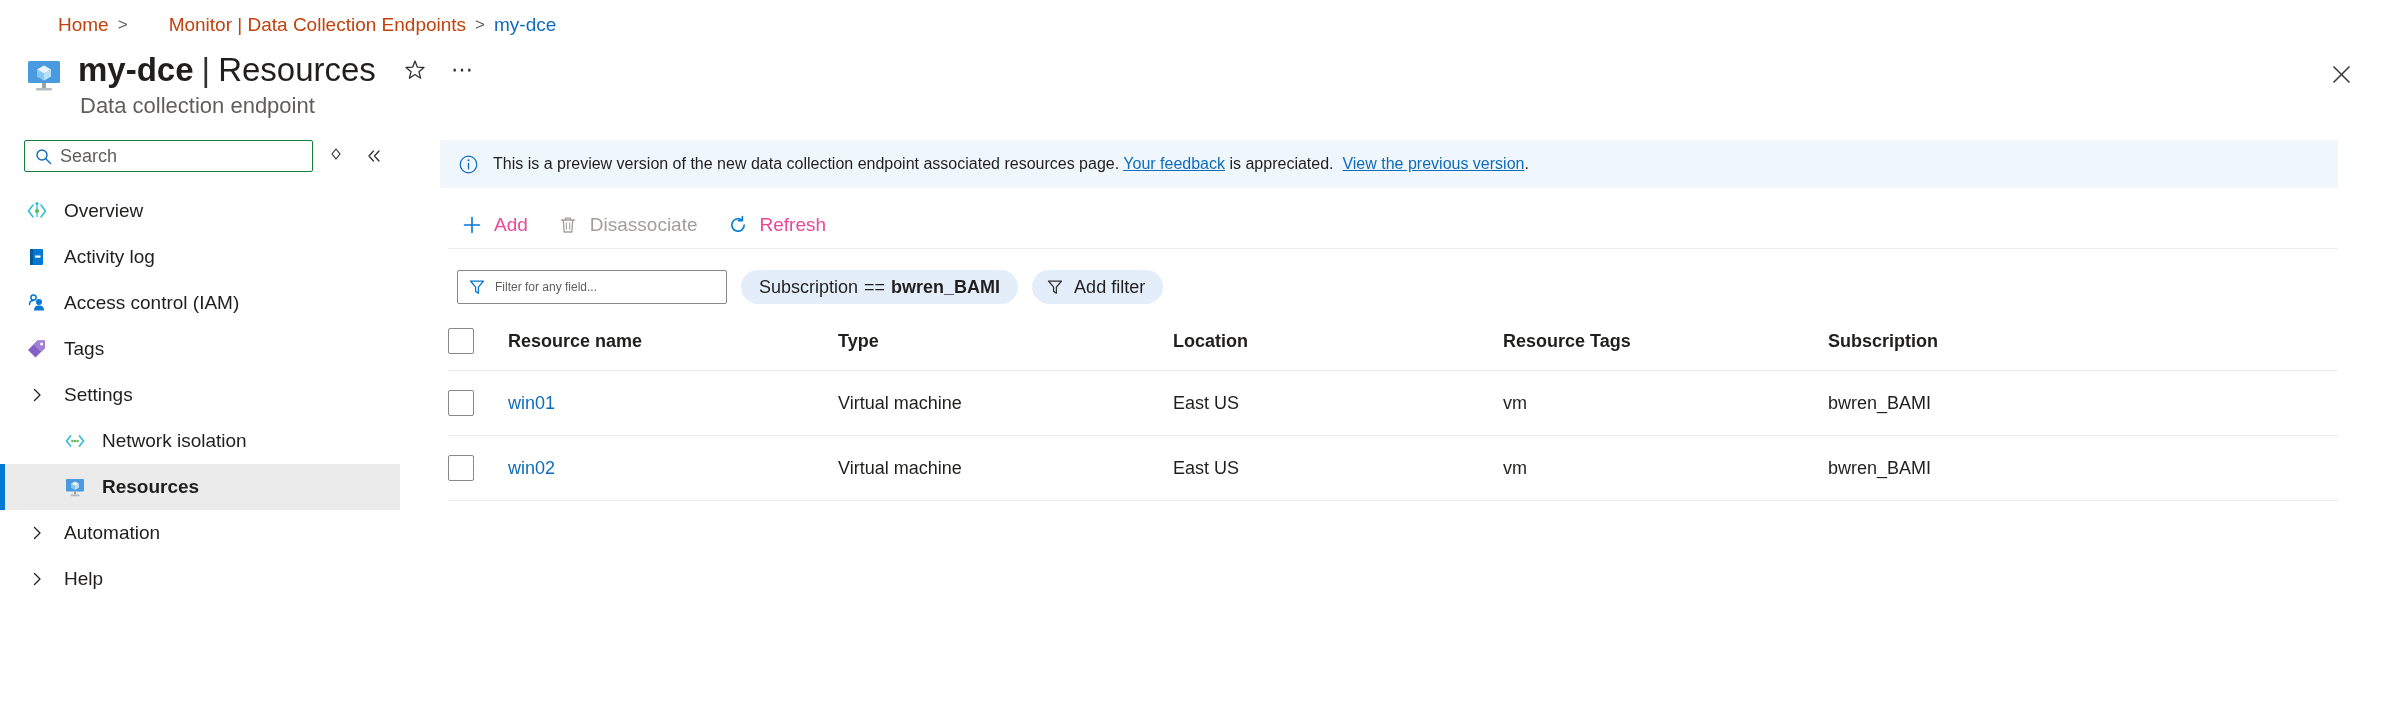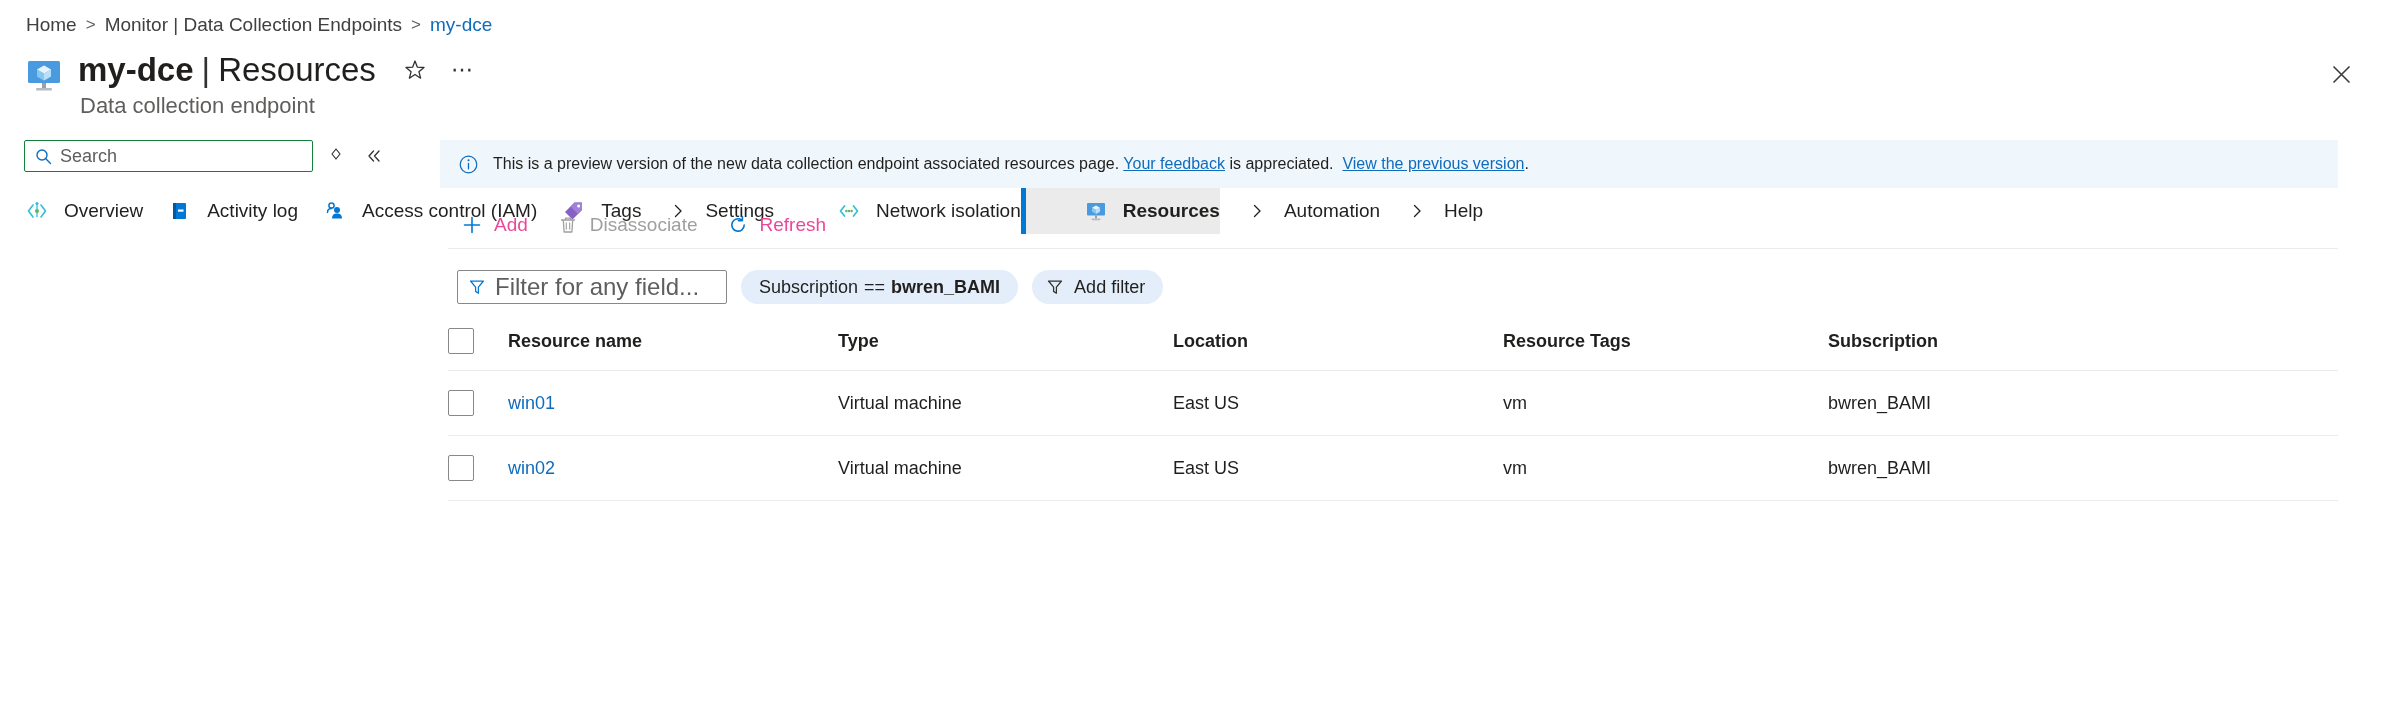--- a/index.html
+++ b/index.html
@@ -20,23 +20,24 @@
   .breadcrumb {
     position: absolute;
     top: 13px;
     left: 26px;
     display: flex;
     align-items: center;
     font-size: 19px;
     line-height: 24px;
   }
   .crumb-link {
-    color: #404040;
+    color: #c2410c;
     cursor: pointer;
     white-space: nowrap;
+    margin-left: 32px;
   }
   .crumb-sep {
     color: #605e5c;
     margin: 0 9px;
     font-size: 17px;
   }
   .crumb-current {
     color: #0f6cbd;
     white-space: nowrap;
   }
@@ -163,21 +164,21 @@
     width: 30px;
     height: 30px;
     margin-left: 8px;
     display: flex;
     align-items: center;
     justify-content: center;
     cursor: pointer;
     color: #323130;
   }
 
-  .nav-list { display: flex; flex-direction: row; }
+  .nav-list { display: flex; flex-direction: column; }
   .nav-item {
     position: relative;
     height: 46px;
     display: flex;
     align-items: center;
     padding-left: 24px;
     box-sizing: border-box;
     cursor: pointer;
     font-size: 19px;
     color: #201f1e;
@@ -313,21 +314,21 @@
     margin-left: 10px;
     margin-right: 9px;
     flex: none;
     display: flex;
     align-items: center;
   }
   .filter-input {
     border: none;
     outline: none;
     font-family: "Liberation Sans", sans-serif;
-    font-size: 24px;
+    font-size: 12px;
     color: #323130;
     background: transparent;
     width: 205px;
     padding: 0;
   }
   .filter-input::placeholder { color: #605e5c; }
   .pill {
     height: 34px;
     border-radius: 17px;
     background: #e3eefa;

